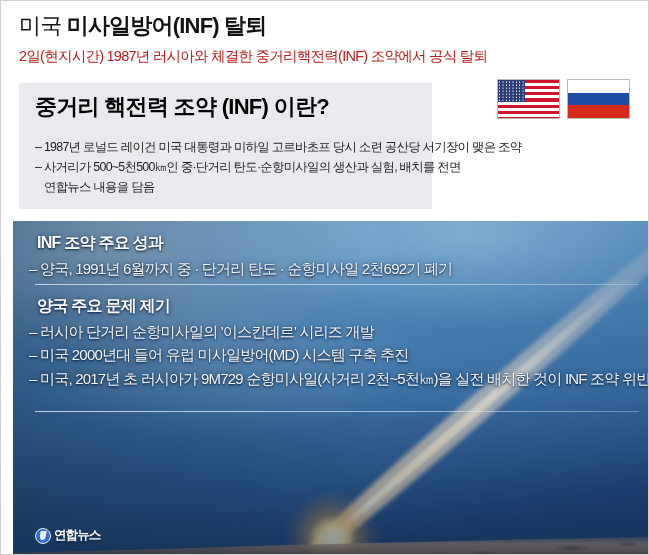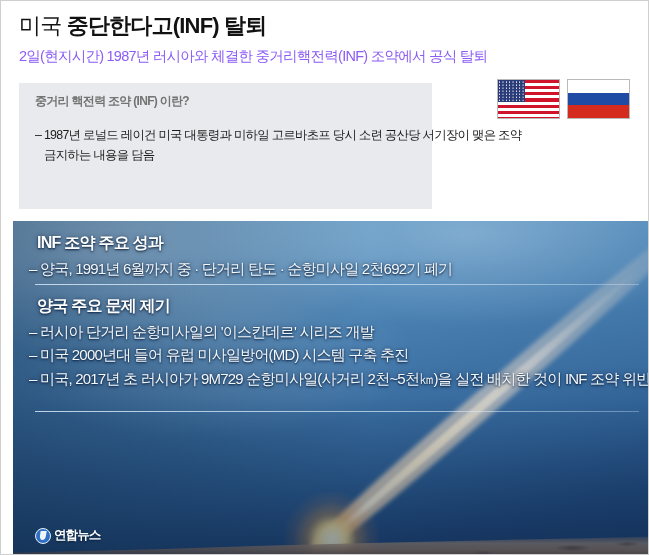--- a/index.html
+++ b/index.html
@@ -32,21 +32,21 @@
     color:#121212;
     letter-spacing:-0.8px;
     line-height:1.22;
     white-space:nowrap;
   }
   .headline .light { font-weight:500; }
 
   .subheadline {
     margin-top:7px;
     font-size:14.5px;
-    color:#8b5cf6;
+    color:#b91c1c;
     letter-spacing:-0.75px;
     line-height:1.25;
     white-space:nowrap;
   }
 
   
   .flags {
     position:absolute;
     right:20px; top:78px;
     display:flex;
@@ -88,23 +88,23 @@
 
   
   .panel {
     position:absolute;
     left:18px; top:82px;
     width:413px; height:126px;
     background:#e9eaee;
     padding:11px 12px 0 16px;
   }
   .panel-title {
-    font-size:12px;
+    font-size:22px;
     font-weight:bold;
-    color:#737373;
+    color:#000000;
     letter-spacing:-0.7px;
     line-height:1.2;
   }
   .panel ul { list-style:none; margin-top:18px; }
   .panel li {
     font-size:12.4px;
     color:#1c1c1c;
     letter-spacing:-0.72px;
     line-height:1.58;
     white-space:nowrap;
@@ -311,41 +311,41 @@
     text-shadow:0 1px 2px rgba(6,26,54,.9);
   }
 </style>
 </head>
 <body>
 
 <div id="infographic">
 
   <div class="top-zone">
 
-    <div class="headline"><span class="light">미국</span> <span>중단한다고(INF) 탈퇴</span></div>
+    <div class="headline"><span class="light">미국</span> <span>미사일방어(INF) 탈퇴</span></div>
 
     <div class="subheadline">2일(현지시간) 1987년 러시아와 체결한 중거리핵전력(INF) 조약에서 공식 탈퇴</div>
 
     <div class="flags">
       <div class="flag flag-us">
         <div class="canton"></div>
         <div class="stars"></div>
       </div>
       <div class="flag flag-ru">
         <div class="band-w"></div>
         <div class="band-b"></div>
         <div class="band-r"></div>
       </div>
     </div>
 
     <div class="panel">
       <div class="panel-title">중거리 핵전력 조약 (INF) 이란?</div>
       <ul>
         <li><span>– 1987년 로널드 레이건 미국 대통령과 미하일 고르바초프 당시 소련 공산당 서기장이 맺은 조약</span></li>
-        <li><span class="cont">금지하는 내용을 담음</span></li>
+        <li><span>– 사거리가 500~5천500㎞인 중·단거리 탄도·순항미사일의 생산과 실험, 배치를 전면</span><span class="cont">연합뉴스 내용을 담음</span></li>
       </ul>
     </div>
   </div>
 
   <div class="seam"></div>
 
   <div class="photo-zone">
     <div class="sky"></div>
     <div class="haze"></div>
     <div class="trail"></div>

